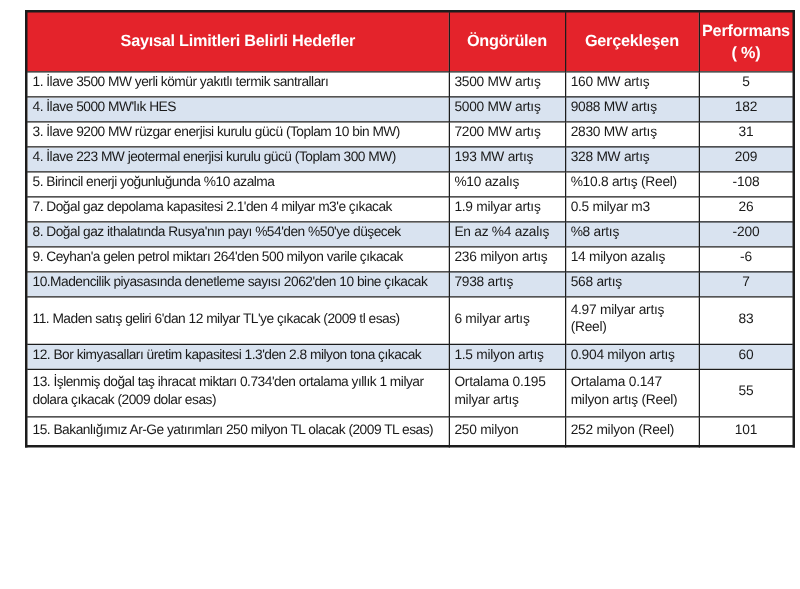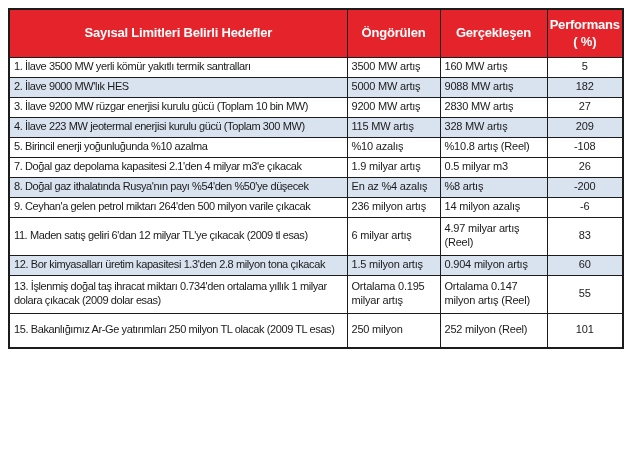--- a/index.html
+++ b/index.html
@@ -11,21 +11,21 @@
   }
   *{box-sizing:border-box;margin:0;padding:0;}
   html,body{background:#ffffff;}
   body{
     width:640px;height:471px;overflow:hidden;
     font-family:"Liberation Sans","DejaVu Sans",sans-serif;
     color:var(--body-text);
   }
   .canvas{position:relative;width:640px;height:471px;background:#ffffff;}
   table.goals{
-    position:absolute;left:8px;top:8px;
+    position:absolute;left:20px;top:8px;
     width:614px;
     border-collapse:collapse;
     table-layout:fixed;
     border:2px solid var(--border-color);
     padding-left:16px;
   }
   th,td{
     border:1px solid var(--border-color);
     vertical-align:middle;
   }
@@ -36,21 +36,21 @@
     font-weight:bold;
     font-size:13px;
     line-height:1.35;
     text-align:center;
     letter-spacing:-0.2px;
     padding:0 2px;
   }
   tbody tr{height:20px;background:#ffffff;}
   tbody tr.alt{background:var(--alt-row-bg);}
   tbody tr.tall{height:38px;}
-  tbody tr.short{height:35px;border-radius:11px;}
+  tbody tr.short{height:24px;border-radius:11px;}
   td{font-size:11px;line-height:1.25;}
   td.c1{
     padding:0 3px 0 4px;
     white-space:nowrap;
     overflow:hidden;
     letter-spacing:-0.4px;
   }
   tr.wrap1 td.c1{white-space:normal;}
   td.c2,td.c3{
     padding:0 2px 0 4px;
@@ -82,34 +82,34 @@
       </tr>
     </thead>
     <tbody>
       <tr>
         <td class="c1">1. İlave 3500 MW yerli kömür yakıtlı termik santralları</td>
         <td class="c2">3500 MW artış</td>
         <td class="c3">160 MW artış</td>
         <td class="c4">5</td>
       </tr>
       <tr class="alt">
-        <td class="c1">2. İlave 9000 MW'lık HES</td>
+        <td class="c1">4. İlave 5000 MW'lık HES</td>
         <td class="c2">5000 MW artış</td>
         <td class="c3">9088 MW artış</td>
         <td class="c4">182</td>
       </tr>
       <tr>
         <td class="c1">3. İlave 9200 MW rüzgar enerjisi kurulu gücü (Toplam 10 bin MW)</td>
-        <td class="c2">9200 MW artış</td>
+        <td class="c2">7200 MW artış</td>
         <td class="c3">2830 MW artış</td>
-        <td class="c4">27</td>
+        <td class="c4">31</td>
       </tr>
       <tr class="alt">
         <td class="c1">4. İlave 223 MW jeotermal enerjisi kurulu gücü (Toplam 300 MW)</td>
-        <td class="c2">115 MW artış</td>
+        <td class="c2">193 MW artış</td>
         <td class="c3">328 MW artış</td>
         <td class="c4">209</td>
       </tr>
       <tr>
         <td class="c1">5. Birincil enerji yoğunluğunda %10 azalma</td>
         <td class="c2">%10 azalış</td>
         <td class="c3">%10.8 artış (Reel)</td>
         <td class="c4">-108</td>
       </tr>
       <tr>
@@ -122,20 +122,26 @@
         <td class="c1">8. Doğal gaz ithalatında Rusya'nın payı %54'den %50'ye düşecek</td>
         <td class="c2">En az %4 azalış</td>
         <td class="c3">%8 artış</td>
         <td class="c4">-200</td>
       </tr>
       <tr>
         <td class="c1">9. Ceyhan'a gelen petrol miktarı 264'den 500 milyon varile çıkacak</td>
         <td class="c2">236 milyon artış</td>
         <td class="c3">14 milyon azalış</td>
         <td class="c4">-6</td>
+      </tr>
+      <tr class="alt">
+        <td class="c1">10.Madencilik piyasasında denetleme sayısı 2062'den 10 bine çıkacak</td>
+        <td class="c2">7938 artış</td>
+        <td class="c3">568 artış</td>
+        <td class="c4">7</td>
       </tr>
       <tr class="tall">
         <td class="c1">11. Maden satış geliri 6'dan 12 milyar TL'ye çıkacak (2009 tl esas)</td>
         <td class="c2">6 milyar artış</td>
         <td class="c3">4.97 milyar artış (Reel)</td>
         <td class="c4">83</td>
       </tr>
       <tr class="alt">
         <td class="c1">12. Bor kimyasalları üretim kapasitesi 1.3'den 2.8 milyon tona çıkacak</td>
         <td class="c2">1.5 milyon artış</td>

